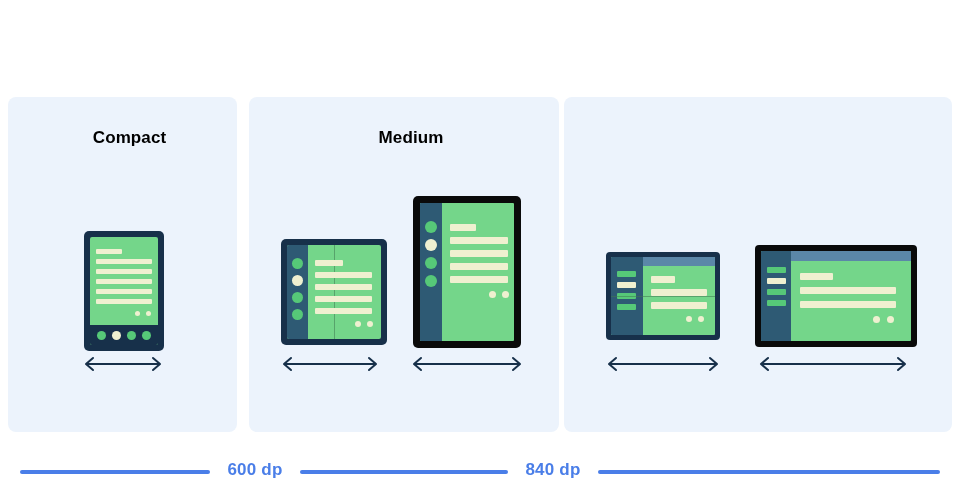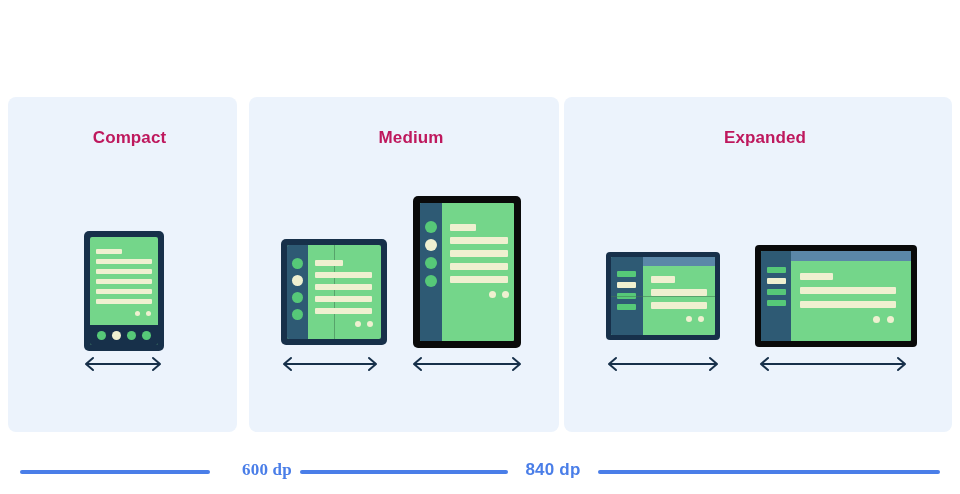--- a/index.html
+++ b/index.html
@@ -32,21 +32,21 @@
     position:absolute;top:97px;height:335px;
     background:#ecf3fc;border-radius:8px;
   }
   .panel.compact{left:8px;width:229px;}
   .panel.medium{left:249px;width:310px;}
   .panel.expanded{left:564px;width:388px;}
 
   .panel-title{
     position:absolute;left:14px;right:0;top:31px;
     text-align:center;
-    font-size:17px;font-weight:bold;color:#be185d;
+    font-size:17px;font-weight:bold;color:#000000;
     letter-spacing:.1px;
   }
 
   
   .device{position:absolute;box-sizing:border-box;}
   .frame-navy{background:#17304a;}
   .frame-black{background:#0a0a0a;}
   .screen{position:absolute;background:#74d68a;overflow:hidden;}
   .rail{position:absolute;top:0;bottom:0;left:0;background:#2e5a74;}
   .topbar{position:absolute;top:0;left:0;right:0;background:#5b87a8;}
@@ -157,21 +157,20 @@
     <div class="arrow" style="left:161px;top:258px;width:114px;">
       <svg viewBox="0 0 114 18" preserveAspectRatio="none">
         <line x1="5" y1="9" x2="109" y2="9" stroke="#17304a" stroke-width="2"></line>
         <polyline points="11,3 4,9 11,15" fill="none" stroke="#17304a" stroke-width="2" stroke-linecap="round" stroke-linejoin="round"></polyline>
         <polyline points="103,3 110,9 103,15" fill="none" stroke="#17304a" stroke-width="2" stroke-linecap="round" stroke-linejoin="round"></polyline>
       </svg>
     </div>
   </div>
 
   <div class="panel expanded">
-    <div class="panel-title">Expanded</div>
 
     <div class="device frame-navy" style="left:42px;top:155px;width:114px;height:88px;border-radius:4px;">
       <div class="screen" style="left:5px;top:5px;right:5px;bottom:5px;border-radius:1px;">
         <div class="rail" style="width:32px;">
           <div class="line" style="left:6px;top:14px;width:19px;height:6px;background:#56c878;"></div>
           <div class="line" style="left:6px;top:25px;width:19px;height:6px;"></div>
           <div class="line" style="left:6px;top:36px;width:19px;height:6px;background:#56c878;"></div>
           <div class="line" style="left:6px;top:47px;width:19px;height:6px;background:#56c878;"></div>
         </div>
         <div class="topbar" style="left:32px;height:9px;"></div>
@@ -212,19 +211,19 @@
       <svg viewBox="0 0 152 18" preserveAspectRatio="none">
         <line x1="5" y1="9" x2="147" y2="9" stroke="#17304a" stroke-width="2"></line>
         <polyline points="11,3 4,9 11,15" fill="none" stroke="#17304a" stroke-width="2" stroke-linecap="round" stroke-linejoin="round"></polyline>
         <polyline points="141,3 148,9 141,15" fill="none" stroke="#17304a" stroke-width="2" stroke-linecap="round" stroke-linejoin="round"></polyline>
       </svg>
     </div>
   </div>
 
   <div class="measure">
     <div class="mline" style="left:20px;width:190px;"></div>
-    <div class="mlabel" style="left:226px;width:82px;font-family:Liberation Serif, serif;">600 dp</div>
+    <div class="mlabel" style="left:214px;width:82px;">600 dp</div>
     <div class="mline" style="left:300px;width:208px;"></div>
     <div class="mlabel" style="left:512px;width:82px;">840 dp</div>
     <div class="mline" style="left:598px;width:342px;"></div>
   </div>
 
 </div>
 
 </body></html>

